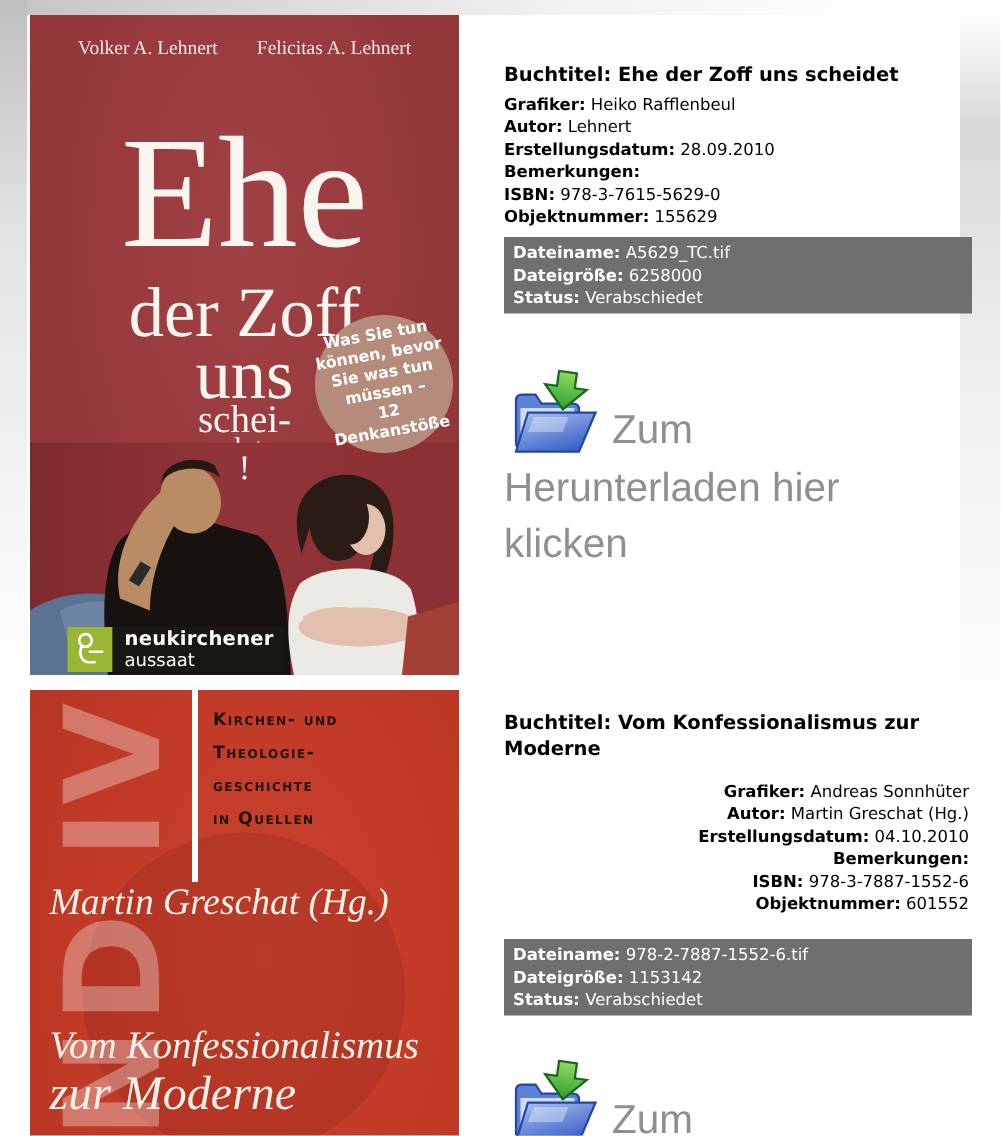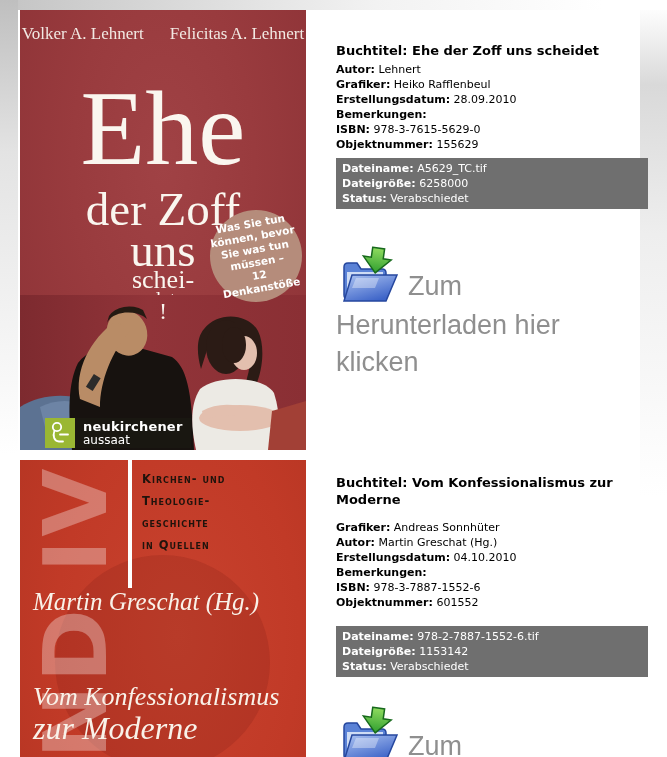--- a/index.html
+++ b/index.html
@@ -19,21 +19,21 @@
   .content { position:absolute; left:18px; top:10px; width:622px; height:747px; background:#ffffff; }
 
   
   .cover { position:absolute; width:286px; height:440px; overflow:hidden; }
 
   
   .cover1 { left:2px; top:0;
     background:radial-gradient(ellipse at 50% 35%, #a04245 0%, #993b3e 45%, #8c3236 100%); }
   .c1-authors { position:absolute; top:14px; left:0; width:100%;
     display:flex; justify-content:center; gap:26px;
-    font-family:"Liberation Serif", serif; font-size:17px; color:#f2e9e3; }
+    font-family:"Liberation Serif", serif; font-size:13px; color:#f2e9e3; }
   .c1-line { position:absolute; left:0; width:100%; text-align:center;
     font-family:"Liberation Serif", serif; color:#faf6ef; }
   .c1-ehe   { top:66px;  font-size:106px; line-height:1; }
   .c1-zoff  { top:176px; font-size:47px;  line-height:1; }
   .c1-uns   { top:217px; font-size:47px;  line-height:1; }
   .c1-schei { top:257px; font-size:26px;  line-height:1; }
   .c1-det   { top:279px; font-size:20px;  line-height:1; }
   .c1-bang  { top:290px; font-size:23px;  line-height:1; z-index:5; }
   .badge { position:absolute; left:190px; top:200px; width:92px; height:92px;
     background:#b58c7b; border-radius:50%; transform:rotate(-10deg);
@@ -68,21 +68,21 @@
   .c2-t1 { top:190px; font-size:26px;margin-top:32px; }
   .c2-t2 { top:250px; font-size:32px; }
 
   
   .info-title { position:absolute; left:318px; width:302px;
     font-size:13px; font-weight:bold; line-height:17px; color:#000; }
   .t1 { top:32px; }
   .t2 { top:464px; }
   .fields { position:absolute; left:318px; width:310px; font-size:11px; line-height:15px; color:#000; }
   .f1 { top:52px; }
-  .f2 { top:510px; }
+  .f2 { top:510px;text-align:right; }
   .graybox { position:absolute; left:318px; width:312px; background:#6f6f6f;
     color:#ffffff; font-size:11px; line-height:15px; padding:3px 6px; }
   .g1 { top:148px; }
   .g2 { top:616px; }
   .download { position:absolute; left:318px; width:300px; cursor:pointer;
     color:#8f8f8f; font-family:"Liberation Sans", sans-serif;
     font-size:27px; line-height:37px; }
   .d1 { top:235px; }
   .d2 { top:695px; }
   .download svg { vertical-align:-12px; margin-right:8px; }
@@ -164,22 +164,22 @@
       <div class="pub-bar">
         <div class="l1">neukirchener</div>
         <div class="l2">aussaat</div>
       </div>
     </div>
   </div>
 
   <div class="info-title t1">Buchtitel: Ehe der Zoff uns scheidet</div>
 
   <div class="fields f1">
+    <div><b>Grafiker:</b> <span>Heiko Rafflenbeul</span></div>
     <div><b>Autor:</b> <span>Lehnert</span></div>
-    <div><b>Grafiker:</b> <span>Heiko Rafflenbeul</span></div>
     <div><b>Erstellungsdatum:</b> <span>28.09.2010</span></div>
     <div><b>Bemerkungen:</b> <span></span></div>
     <div><b>ISBN:</b> <span>978-3-7615-5629-0</span></div>
     <div><b>Objektnummer:</b> <span>155629</span></div>
   </div>
 
   <div class="graybox g1">
     <div><b>Dateiname:</b> <span>A5629_TC.tif</span></div>
     <div><b>Dateigröße:</b> <span>6258000</span></div>
     <div><b>Status:</b> <span>Verabschiedet</span></div>

